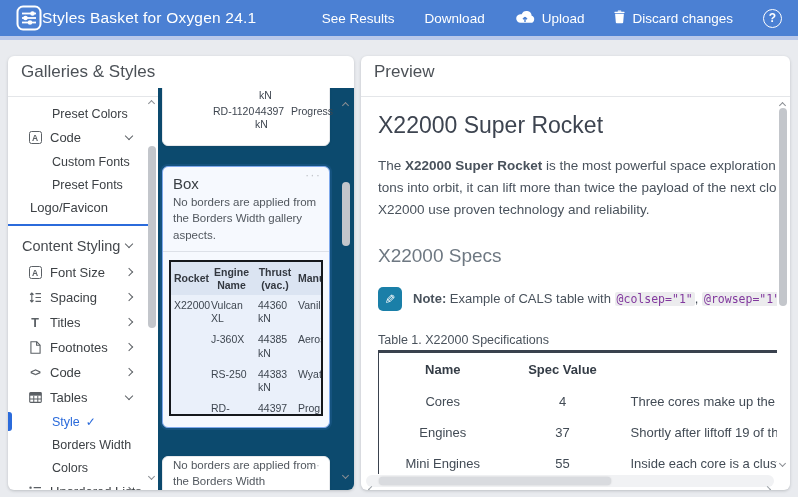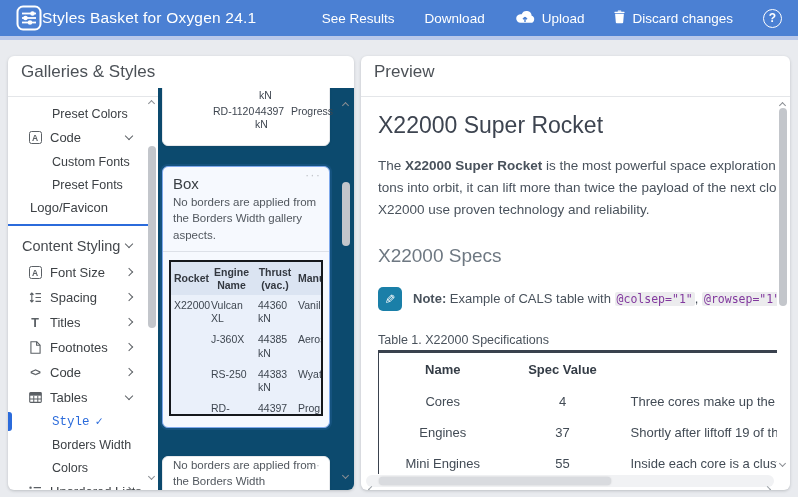--- a/index.html
+++ b/index.html
@@ -25,21 +25,21 @@
     border-bottom:1px solid #e4e6e9;}
 
   
   .left-body{position:absolute;top:32px;left:0;right:0;bottom:0;display:flex;}
   .nav{width:150px;position:relative;padding-top:14px;font-size:13px;color:#3d4145;overflow:hidden;}
   .nav-item{position:relative;display:flex;align-items:center;height:25px;padding-left:20px;cursor:pointer;}
   .nav-item .lbl{white-space:nowrap;}
   .nav-item.child{padding-left:44px;height:23px;font-size:12.5px;}
   .nav-item.noicon{padding-left:22px;height:23px;}
   .nav-item.section{padding-left:14px;height:29px;font-size:14.5px;color:#45494e;}
-  .nav-item.sel{color:#2b6bdb;font-family:Liberation Mono, monospace;}
+  .nav-item.sel{color:#2b6bdb;}
   .nav-item.sel::before{content:"";position:absolute;left:0;top:2px;bottom:2px;width:4px;
     background:#2b6bdb;border-radius:0 3px 3px 0;}
   .nav-div{border-top:2px solid #2b6bdb;margin:5px 10px 5px 0;}
   .ico{width:14px;margin-right:8px;display:flex;align-items:center;justify-content:center;color:#5b6065;flex:0 0 auto;}
   .ico-a{width:13px;height:13px;border:1.3px solid #5b6065;border-radius:2.5px;font-size:8.5px;
     font-weight:bold;display:flex;align-items:center;justify-content:center;color:#5b6065;}
   .ico-t{font-size:12.5px;font-weight:bold;color:#5b6065;}
   .ico-code{font-size:10px;font-weight:bold;color:#5b6065;letter-spacing:-1px;}
   .chv{display:inline-block;width:6px;height:6px;border-right:1.6px solid #5f6368;border-bottom:1.6px solid #5f6368;}
   .chv-d{transform:rotate(45deg);margin-top:-3px;}

